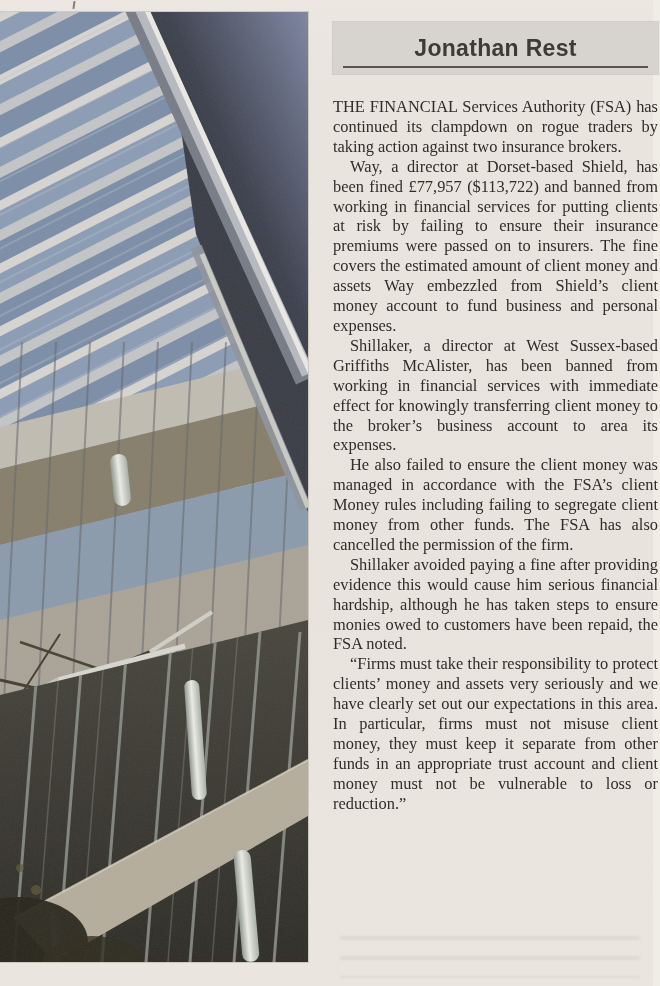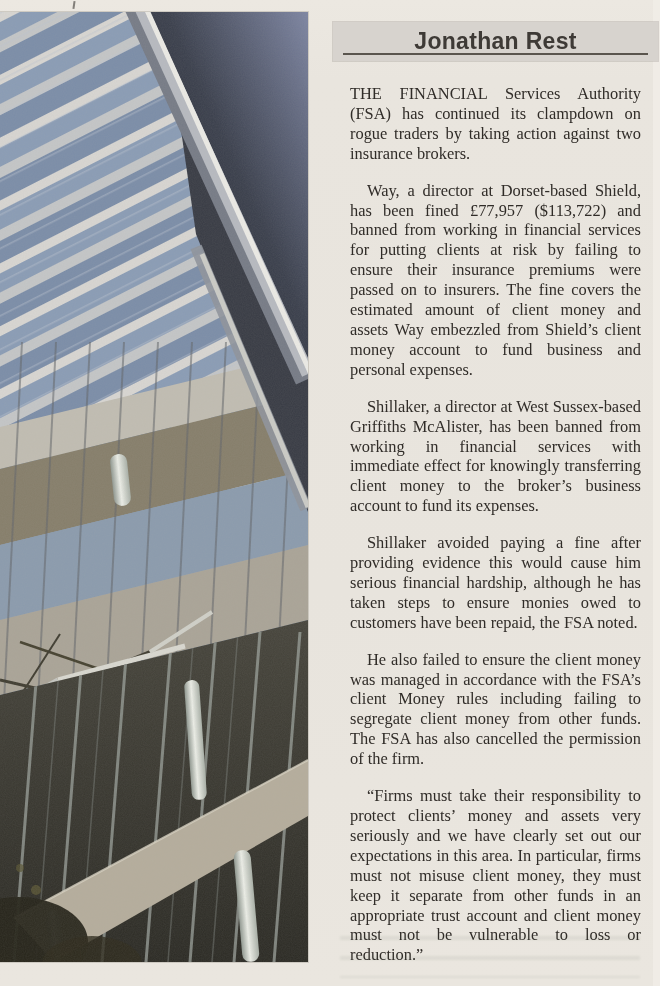--- a/index.html
+++ b/index.html
@@ -12,39 +12,39 @@
   
   .edge-strip{position:absolute;right:0;top:0;width:7px;height:986px;background:#f1eee7;opacity:.8;}
   
   .print-mark{position:absolute;left:73px;top:1px;width:2px;height:8px;background:#4a4742;opacity:.65;transform:rotate(8deg);}
   
   .photo{position:absolute;left:0;top:12px;width:308px;height:950px;box-shadow:0 0 0 1px rgba(120,115,105,.25);}
   .photo svg{display:block;width:100%;height:100%;}
   
   .col{position:absolute;left:333px;top:22px;width:325px;}
   .byline-box{
-    height:39px;background:#d7d3ce;
+    height:52px;background:#d7d3ce;
     display:flex;align-items:center;justify-content:center;
     position:relative;
     box-shadow:0 0 0 1px rgba(160,155,148,.35);
   }
   .byline-box .rule{position:absolute;left:10px;right:10px;bottom:6px;height:2px;background:#5a554e;}
   .byline{
     font-family:"Liberation Sans", sans-serif;font-weight:bold;
     font-size:23px;color:#3e3a36;letter-spacing:.3px;
     transform:scaleY(1.05);
   }
   .article{
     margin-top:23px;
     color:#302c28;
     font-size:16.4px;line-height:19.9px;
     text-align:justify;
     hyphens:auto;-webkit-hyphens:auto;
   }
-  .article p{margin:17px;}
+  .article p{margin:0;}
   .article p + p{text-indent:17px;}
   
   .ghost{position:absolute;left:340px;top:930px;width:300px;height:48px;opacity:.08;filter:blur(1.2px);
     background:repeating-linear-gradient(180deg,transparent 0 6px,#4a5d4a 6px 10px,transparent 10px 20px);}
 </style>
 </head>
 <body>
 
 <div class="page">
 
@@ -169,21 +169,21 @@
   </div>
 
   <div class="col">
     <div class="byline-box">
       <span class="byline">Jonathan Rest</span>
       <span class="rule"></span>
     </div>
     <div class="article">
       <p>THE FINANCIAL Services Authority (FSA) has continued its clampdown on rogue traders by taking action against two insurance brokers.</p>
       <p>Way, a director at Dorset-based Shield, has been fined £77,957 ($113,722) and banned from working in financial services for putting clients at risk by failing to ensure their insurance premiums were passed on to insurers. The fine covers the estimated amount of client money and assets Way embezzled from Shield’s client money account to fund business and personal expenses.</p>
-      <p>Shillaker, a director at West Sussex-based Griffiths McAlister, has been banned from working in financial services with immediate effect for knowingly transferring client money to the broker’s business account to fund its expenses.</p>
+      <p>Shillaker, a director at West Sussex-based Griffiths McAlister, has been banned from working in financial services with immediate effect for knowingly transferring client money to the broker’s business account to area its expenses.</p>
+      <p>He also failed to ensure the client money was managed in accordance with the FSA’s client Money rules including failing to segregate client money from other funds. The FSA has also cancelled the permission of the firm.</p>
       <p>Shillaker avoided paying a fine after providing evidence this would cause him serious financial hardship, although he has taken steps to ensure monies owed to customers have been repaid, the FSA noted.</p>
-      <p>He also failed to ensure the client money was managed in accordance with the FSA’s client Money rules including failing to segregate client money from other funds. The FSA has also cancelled the permission of the firm.</p>
       <p>“Firms must take their responsibility to protect clients’ money and assets very seriously and we have clearly set out our expectations in this area. In particular, firms must not misuse client money, they must keep it separate from other funds in an appropriate trust account and client money must not be vulnerable to loss or reduction.”</p>
     </div>
   </div>
 
   <div class="ghost"></div>
 </div>
 
 </body></html>

